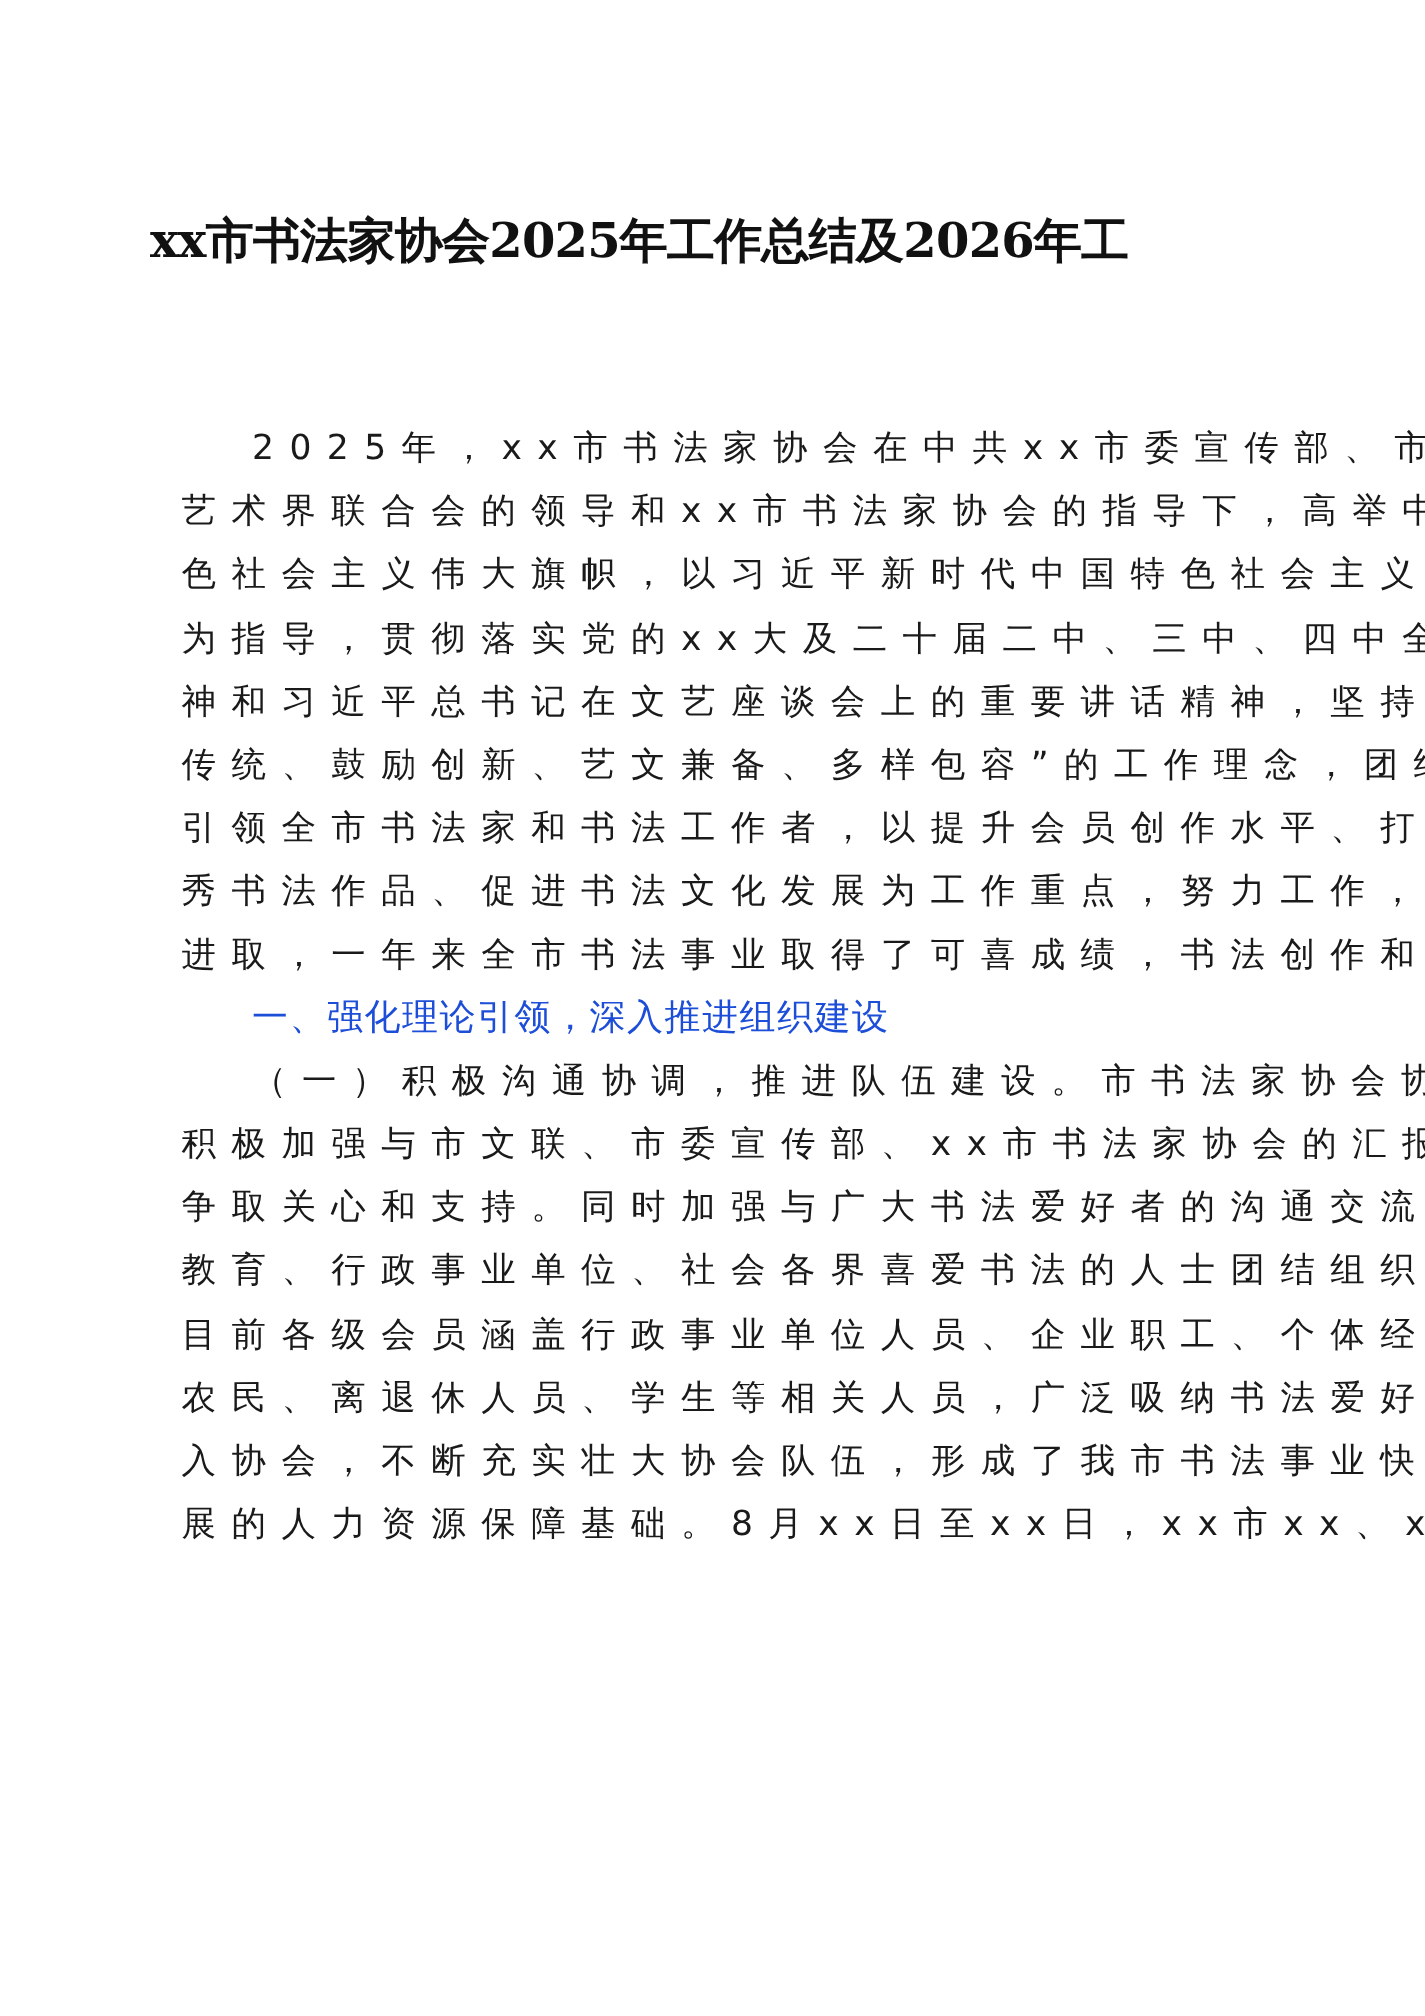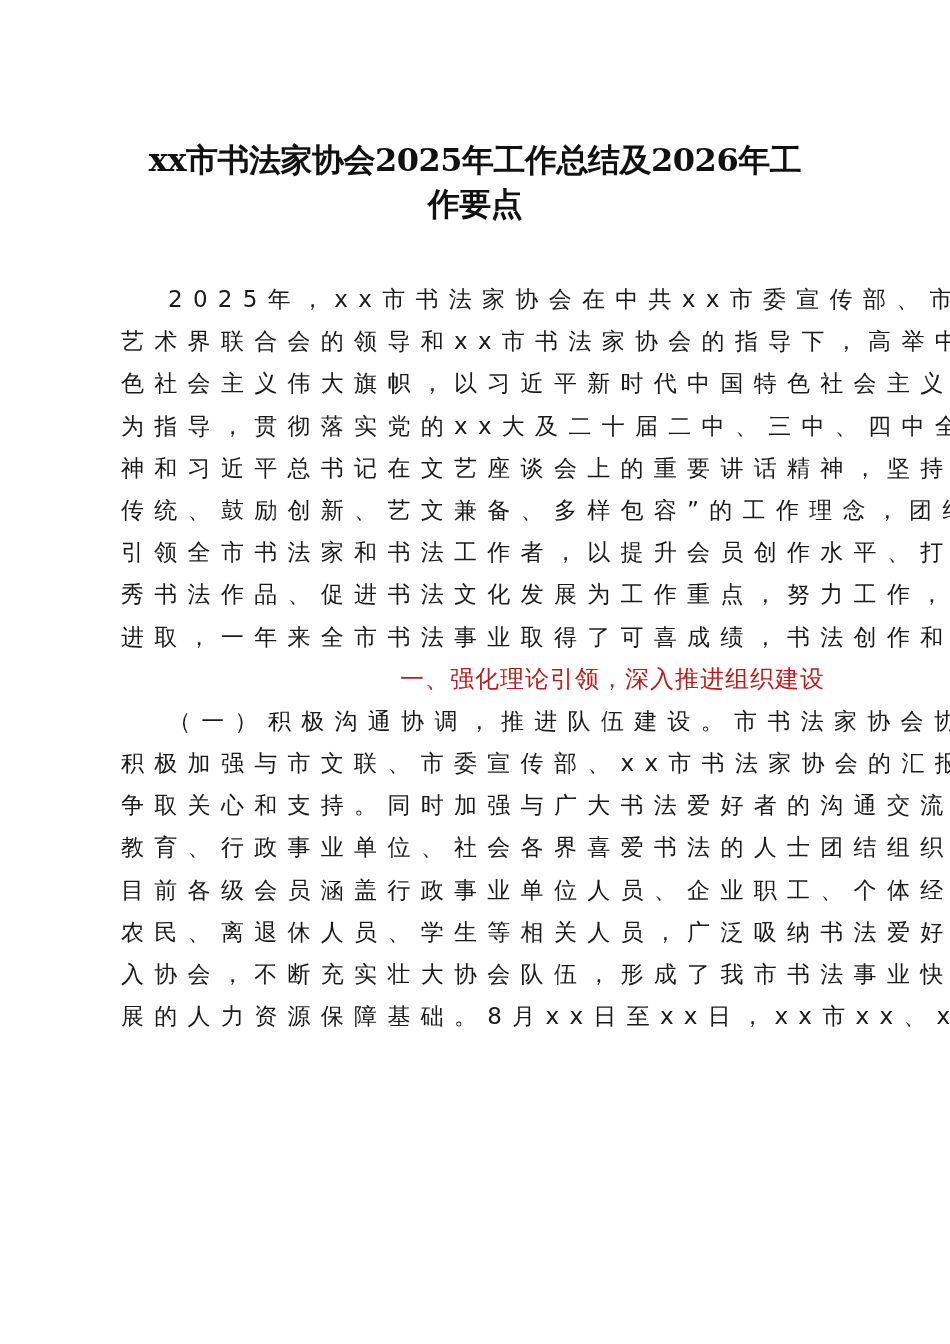--- a/index.html
+++ b/index.html
@@ -1,46 +1,44 @@
 <!DOCTYPE html>
 <html><head>
 <meta charset="utf-8">
 <style>
   html, body { margin: 0; padding: 0; background: #ffffff; }
   body { width: 950px; height: 1344px; position: relative; overflow: hidden; }
   .page { position: absolute; left: 0; top: 0; width: 950px; height: 1344px; background: #fff; }
   .title {
     position: absolute; left: 100px; width: 750px; top: 138px;
-    text-align: center;
     font-family: "DejaVu Serif", "Liberation Serif", serif;
     font-weight: bold; font-size: 32px; line-height: 44px;
     color: #111; letter-spacing: -0.5px;
   }
   .body {
     position: absolute; left: 121px; width: 704px; top: 278px;
     font-family: "DejaVu Sans", "Liberation Sans", sans-serif;
     font-size: 23px; line-height: 42.2px; color: #1a1a1a;
     letter-spacing: 10.3px;
   }
   .line { display: block; white-space: nowrap; height: 42.2px; overflow: visible; }
   .indent { padding-left: 47px; }
   .heading {
     font-family: "Liberation Sans", "DejaVu Sans", sans-serif;
     font-weight: normal; letter-spacing: 1px; font-size: 24px;
-    padding-left: 47px; color: #b91c1c; text-align: right;
+    padding-left: 47px; color: #1d4ed8;
   }
   .sub-lead { letter-spacing: 10.3px; }
 </style>
 </head>
 <body>
 
 <div class="page">
   <div class="title">
     <div>xx市书法家协会2025年工作总结及2026年工</div>
-    <div>作要点</div>
   </div>
 
   <div class="body">
     <span class="line indent">2025年，xx市书法家协会在中共xx市委宣传部、市文学</span>
     <span class="line">艺术界联合会的领导和xx市书法家协会的指导下，高举中国特</span>
     <span class="line">色社会主义伟大旗帜，以习近平新时代中国特色社会主义思想</span>
     <span class="line">为指导，贯彻落实党的xx大及二十届二中、三中、四中全会精</span>
     <span class="line">神和习近平总书记在文艺座谈会上的重要讲话精神，坚持“二</span>
     <span class="line">传统、鼓励创新、艺文兼备、多样包容”的工作理念，团结和</span>
     <span class="line">引领全市书法家和书法工作者，以提升会员创作水平、打造优</span>

